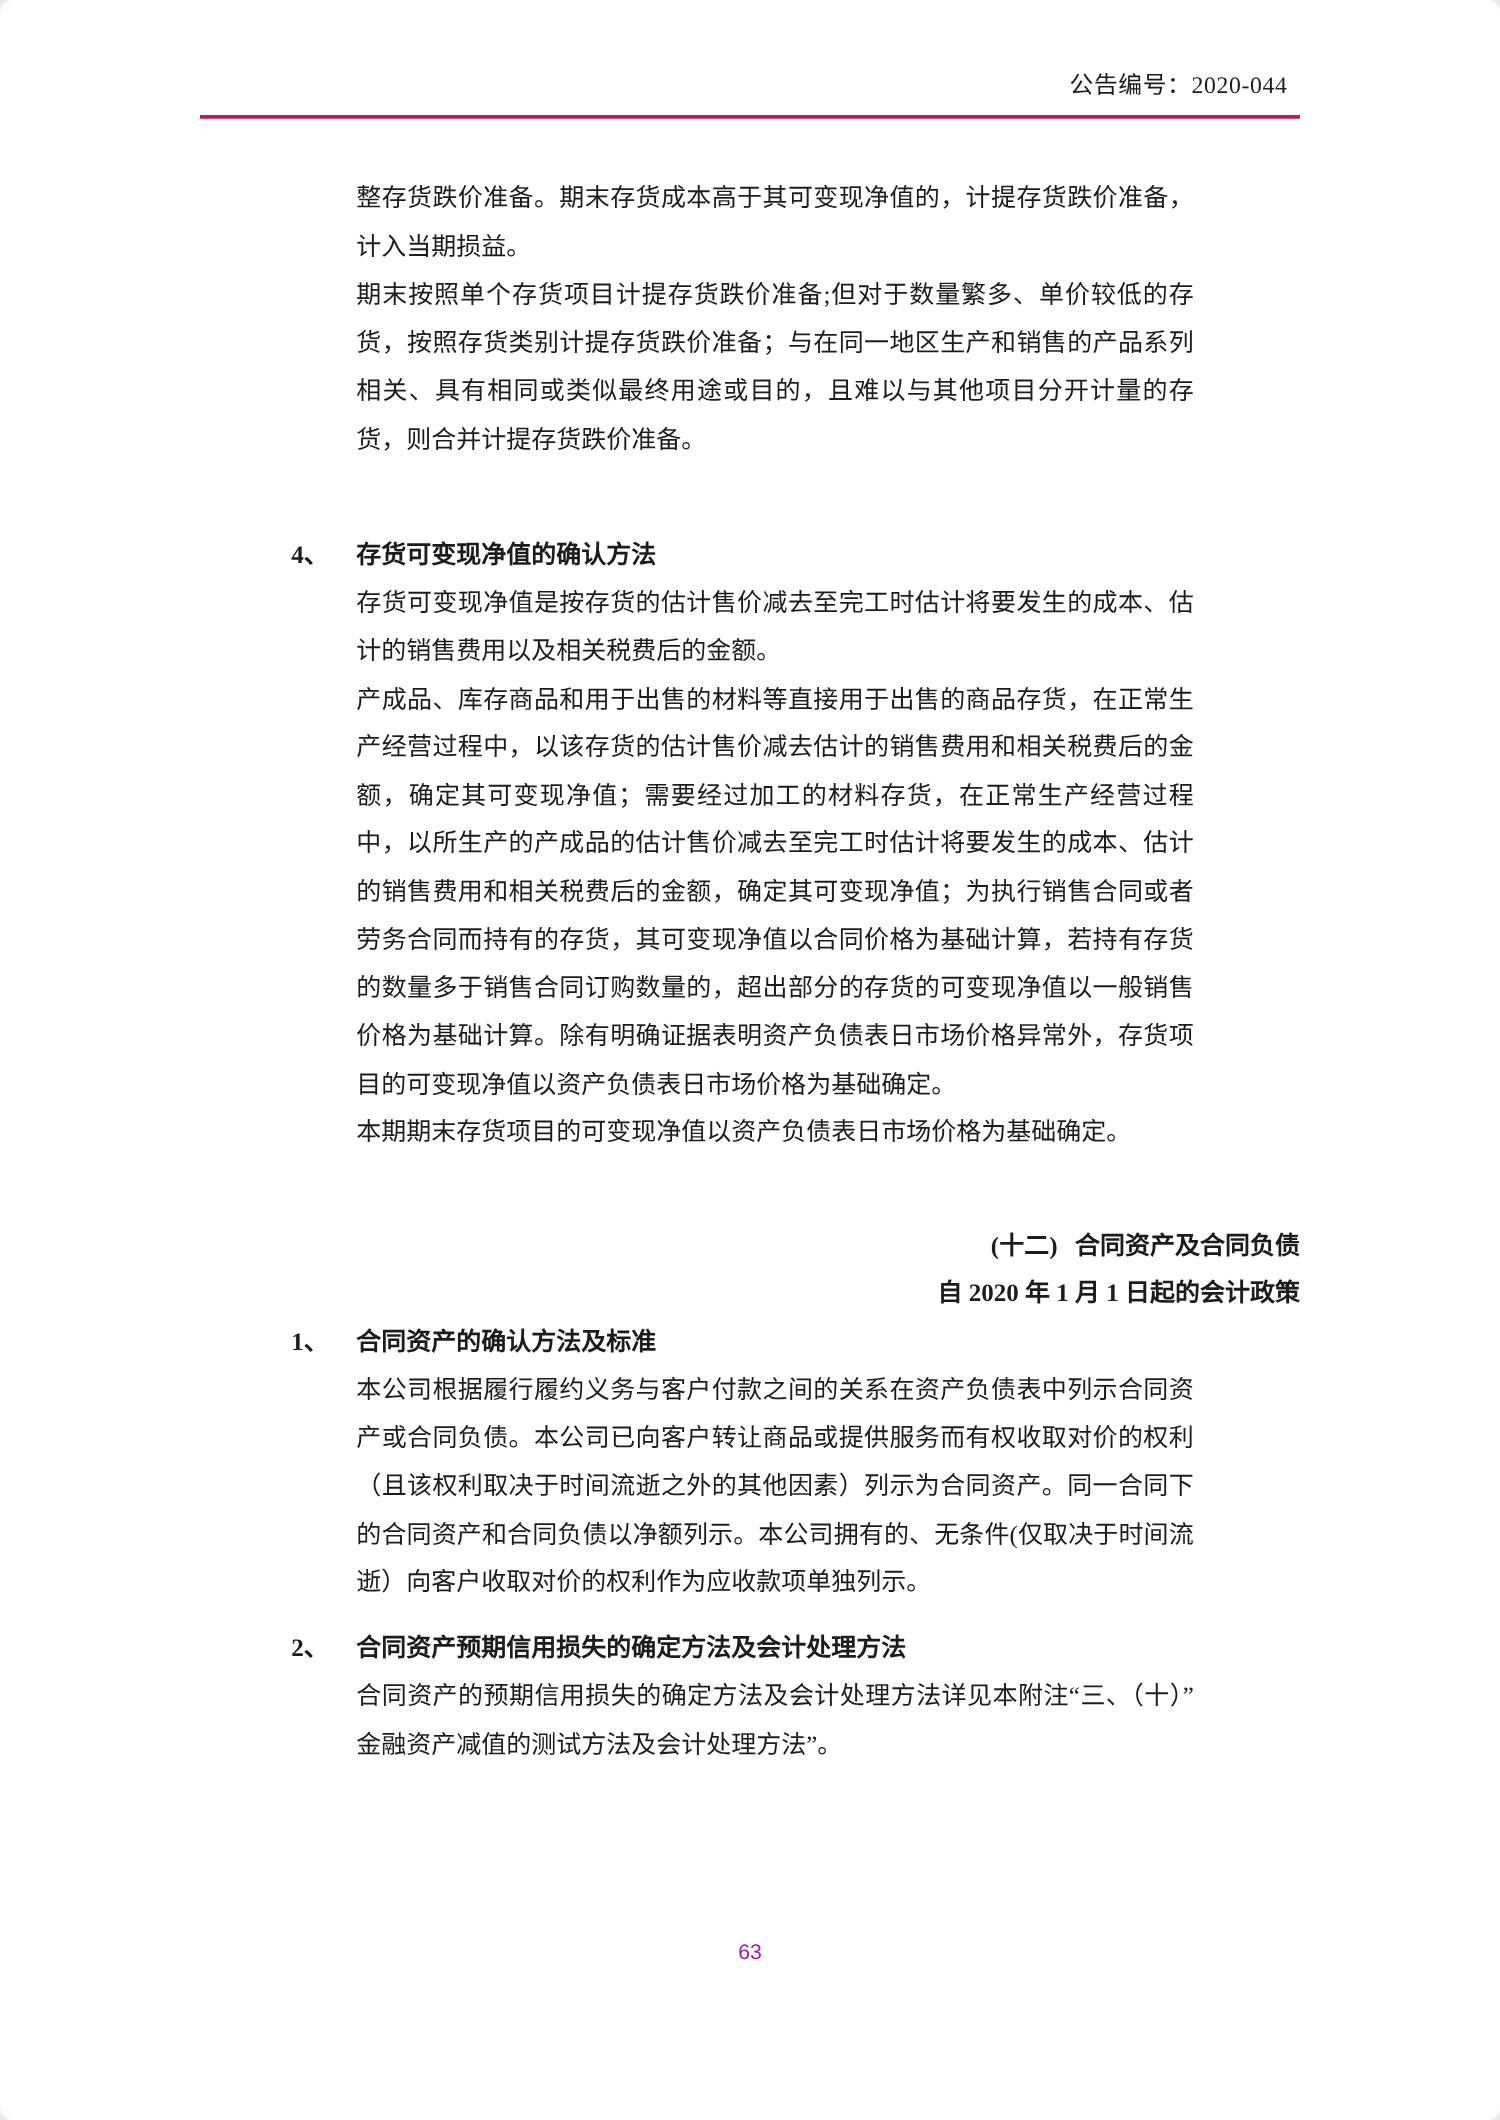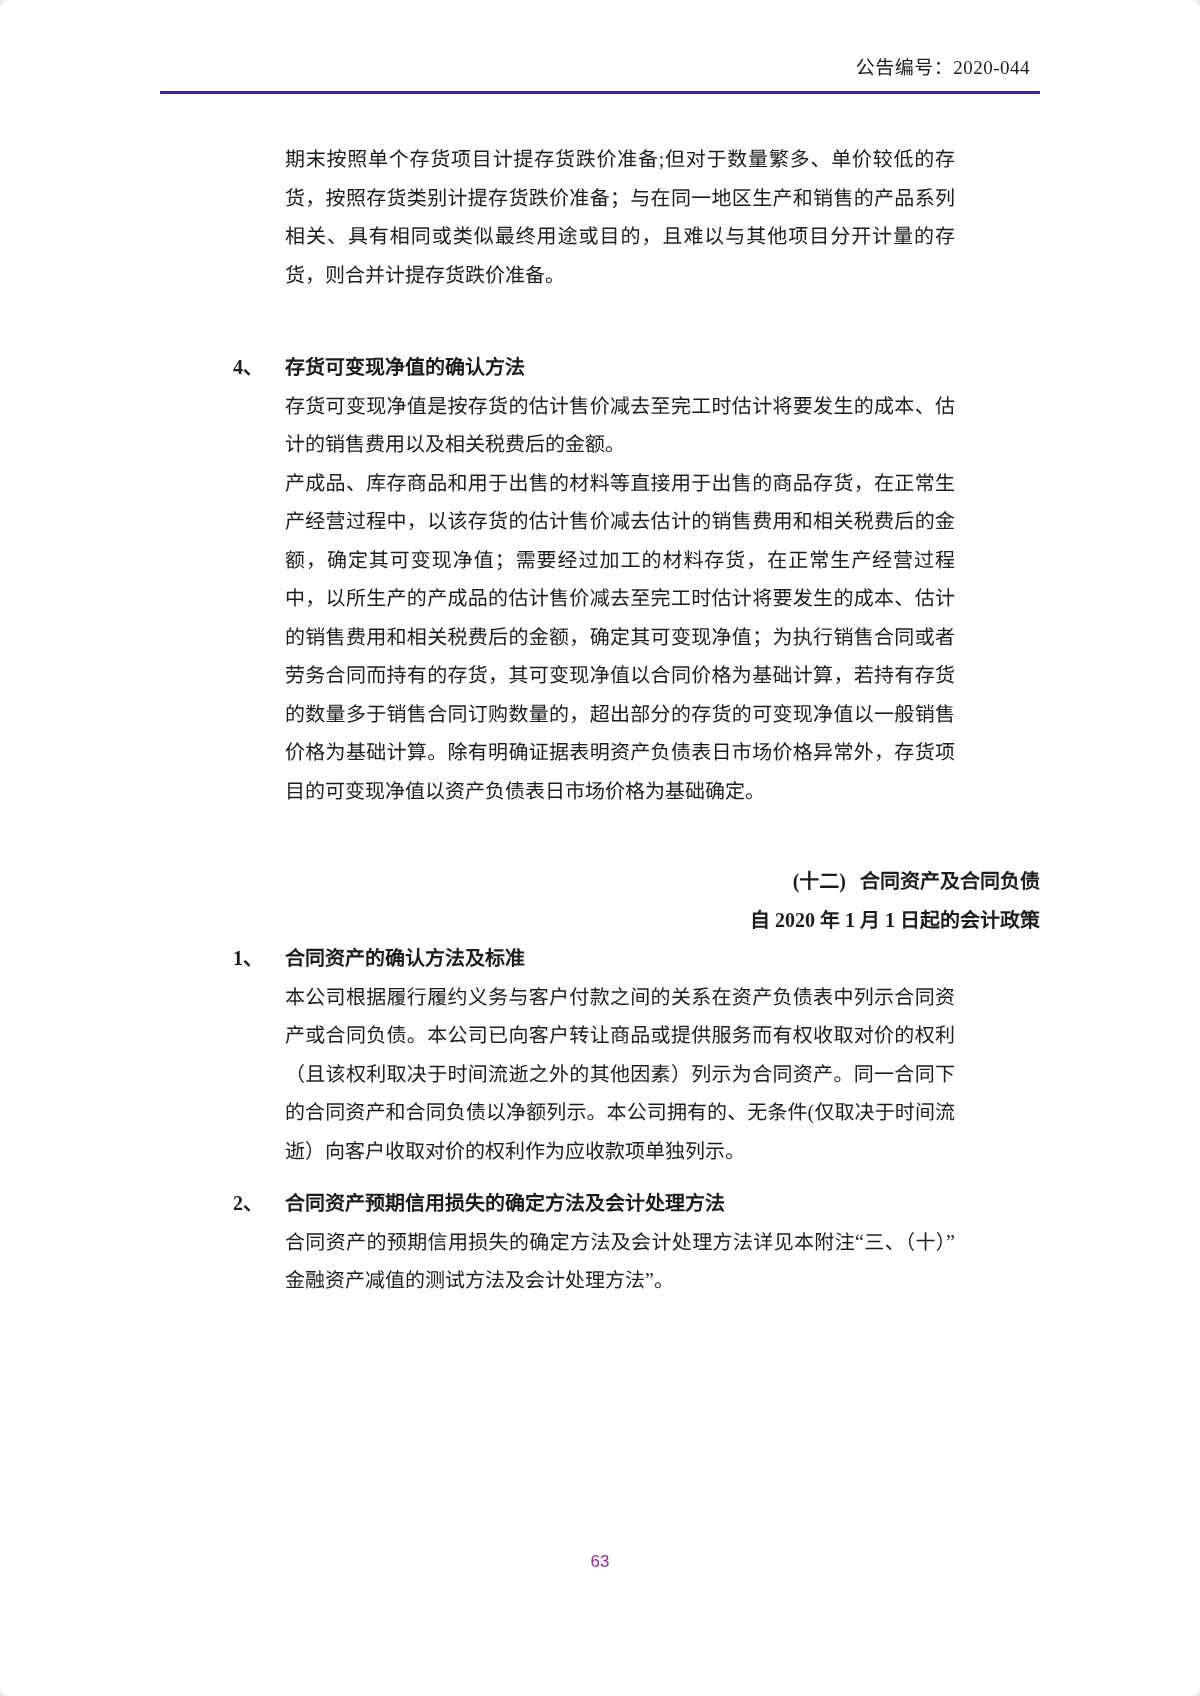--- a/index.html
+++ b/index.html
@@ -20,21 +20,21 @@
   
   .doc-header {
     position: absolute;
     top: 52px;
     left: 160px;
     width: 880px;
     text-align: right;
     font-size: 19px;
     letter-spacing: 0.5px;
     padding-bottom: 12px;
-    border-bottom: 3px solid #4c1d95;
+    border-bottom: 3px solid #be185d;
     box-sizing: border-box;
     padding-right: 10px;
   }
   
   .doc-body {
     position: absolute;
     top: 140px;
     left: 160px;
     width: 880px;
     font-size: 20px;
@@ -84,31 +84,33 @@
 <body>
 
 <div class="page">
 
   <div class="doc-header">
     <span>公告编号：2020-044</span>
   </div>
 
   <div class="doc-body">
 
+    <p class="para">整存货跌价准备。期末存货成本高于其可变现净值的，计提存货跌价准备，计入当期损益。</p>
 
     <p class="para">期末按照单个存货项目计提存货跌价准备;但对于数量繁多、单价较低的存货，按照存货类别计提存货跌价准备；与在同一地区生产和销售的产品系列相关、具有相同或类似最终用途或目的，且难以与其他项目分开计量的存货，则合并计提存货跌价准备。</p>
 
     <div class="h-num gap-large">
       <span class="num">4、</span><span class="h-title">存货可变现净值的确认方法</span>
     </div>
 
     <p class="para">存货可变现净值是按存货的估计售价减去至完工时估计将要发生的成本、估计的销售费用以及相关税费后的金额。</p>
 
     <p class="para">产成品、库存商品和用于出售的材料等直接用于出售的商品存货，在正常生产经营过程中，以该存货的估计售价减去估计的销售费用和相关税费后的金额，确定其可变现净值；需要经过加工的材料存货，在正常生产经营过程中，以所生产的产成品的估计售价减去至完工时估计将要发生的成本、估计的销售费用和相关税费后的金额，确定其可变现净值；为执行销售合同或者劳务合同而持有的存货，其可变现净值以合同价格为基础计算，若持有存货的数量多于销售合同订购数量的，超出部分的存货的可变现净值以一般销售价格为基础计算。除有明确证据表明资产负债表日市场价格异常外，存货项目的可变现净值以资产负债表日市场价格为基础确定。</p>
 
+    <p class="para">本期期末存货项目的可变现净值以资产负债表日市场价格为基础确定。</p>
 
     <div class="h-sec">
       <span class="sec-num">(十二)</span><span class="sec-title">合同资产及合同负债</span>
     </div>
 
     <div class="h-sub">
       <span>自 2020 年 1 月 1 日起的会计政策</span>
     </div>
 
     <div class="h-num">

